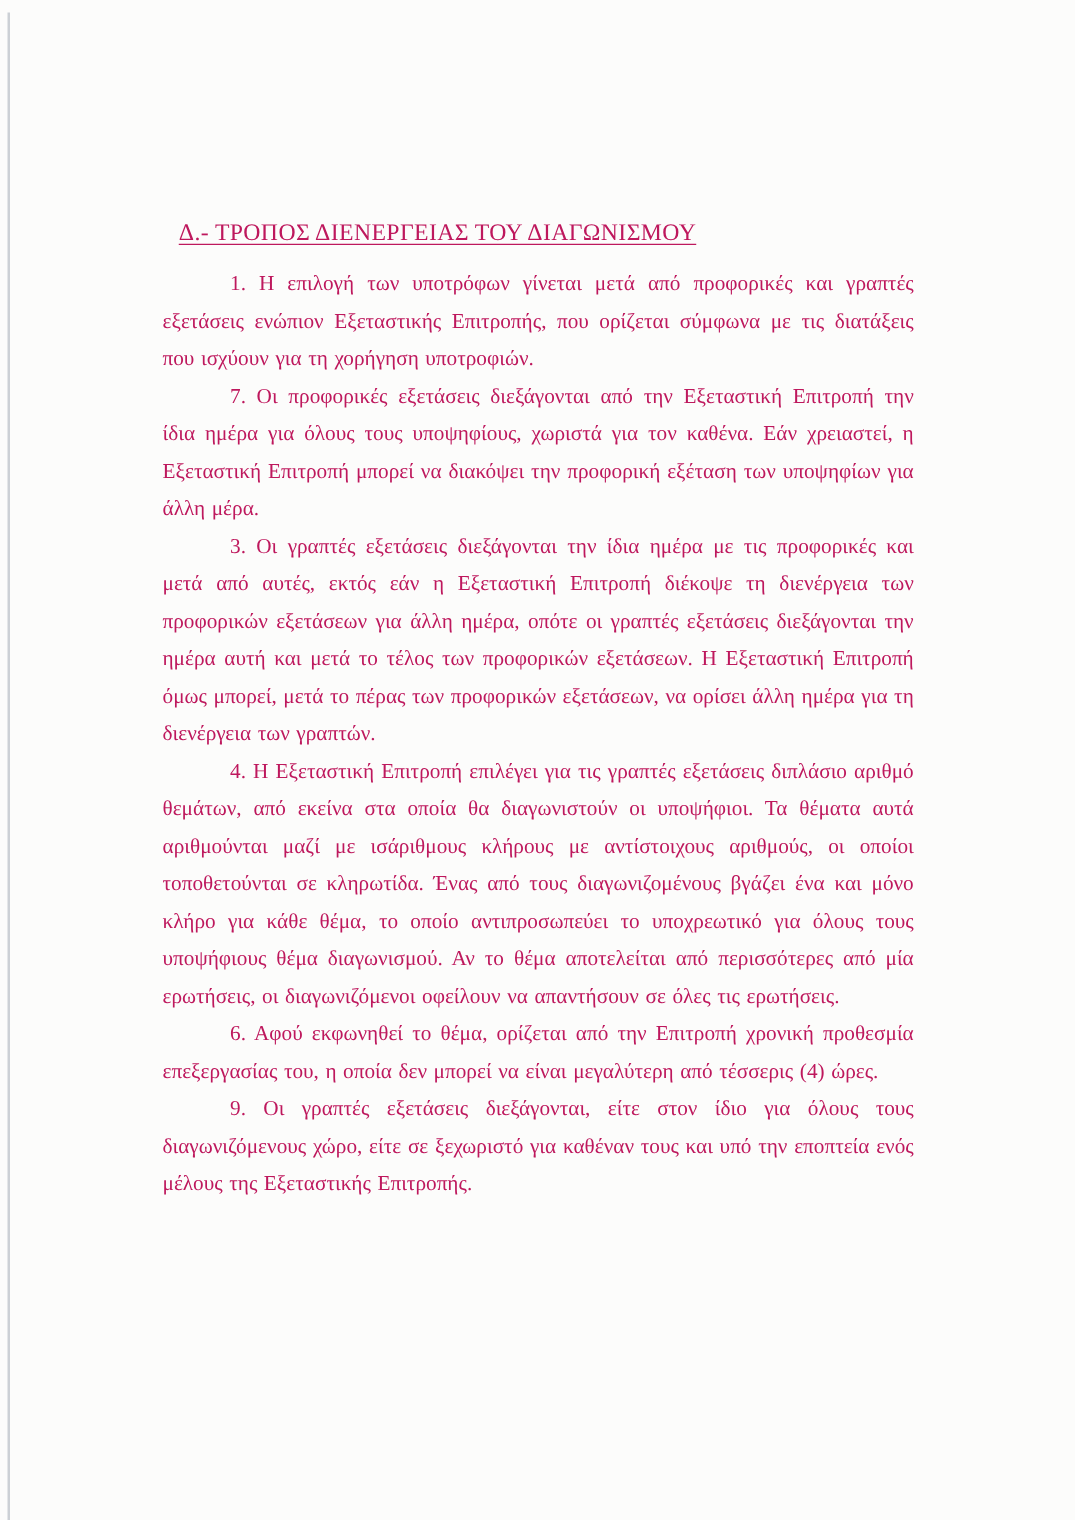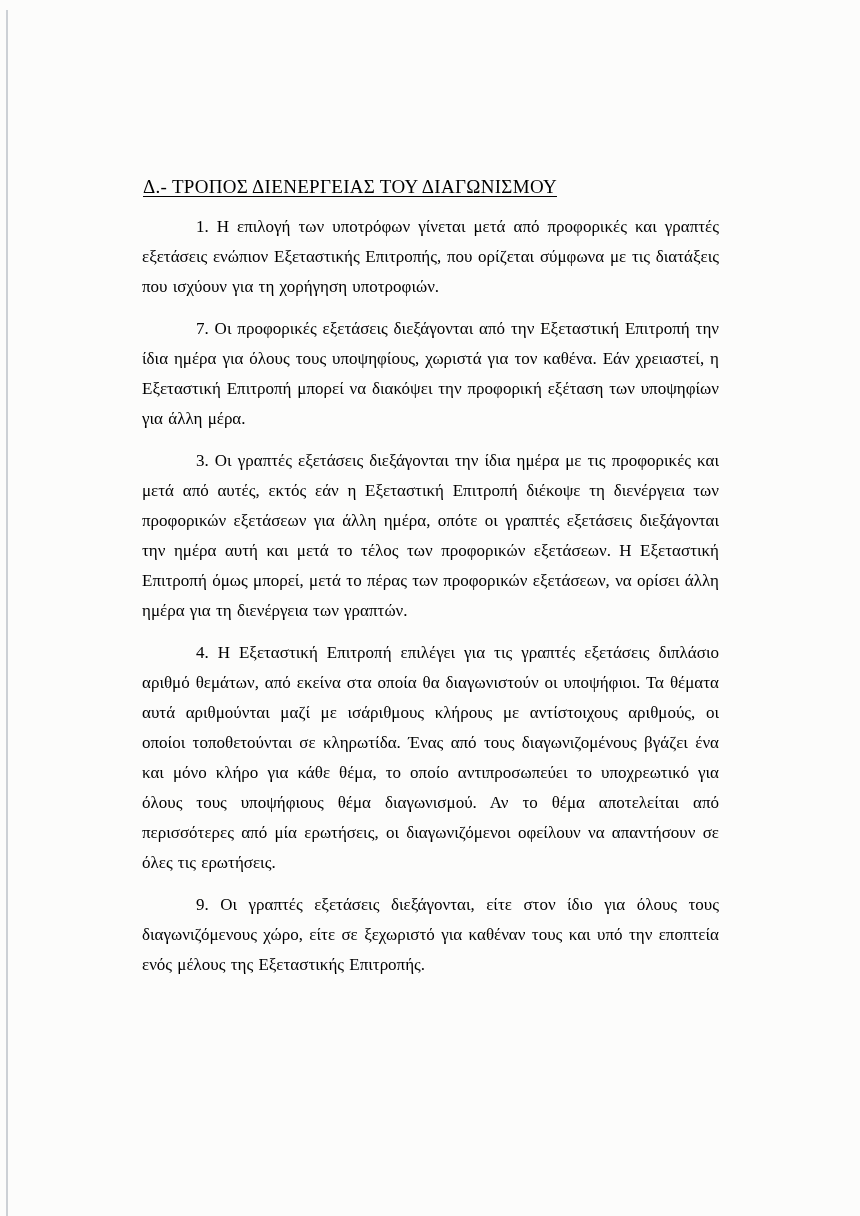--- a/index.html
+++ b/index.html
@@ -7,21 +7,21 @@
     padding: 0;
     background: #ffffff;
   }
   .page {
     position: relative;
     width: 860px;
     height: 1216px;
     background: #fcfcfb;
     overflow: hidden;
     font-family: "Liberation Serif", "DejaVu Serif", serif;
-    color: #000000;
+    color: #be185d;
   }
   
   .scan-edge {
     position: absolute;
     left: 6px;
     top: 10px;
     width: 2px;
     height: 1206px;
     background: #ccd0d5;
   }
@@ -34,34 +34,35 @@
   .heading {
     margin: 0 0 14px 13px;
     font-size: 19px;
     font-weight: normal;
     letter-spacing: 0.3px;
     text-decoration: underline;
     text-underline-offset: 3px;
     white-space: nowrap;
   }
   .para {
-    margin: 12px;
+    margin: 0;
     font-size: 17px;
     line-height: 30px;
     text-align: justify;
     text-indent: 54px;
     word-spacing: 1px;
   }
 </style>
 </head>
 <body>
 
 <div class="page">
   <div class="scan-edge"></div>
   <div class="content">
     <h1 class="heading">Δ.- ΤΡΟΠΟΣ ΔΙΕΝΕΡΓΕΙΑΣ ΤΟΥ ΔΙΑΓΩΝΙΣΜΟΥ</h1>
     <p class="para">1. Η επιλογή των υποτρόφων γίνεται μετά από προφορικές και γραπτές εξετάσεις ενώπιον Εξεταστικής Επιτροπής, που ορίζεται σύμφωνα με τις διατάξεις που ισχύουν για τη χορήγηση υποτροφιών.</p>
     <p class="para">7. Οι προφορικές εξετάσεις διεξάγονται από την Εξεταστική Επιτροπή την ίδια ημέρα για όλους τους υποψηφίους, χωριστά για τον καθένα. Εάν χρειαστεί, η Εξεταστική Επιτροπή μπορεί να διακόψει την προφορική εξέταση των υποψηφίων για άλλη μέρα.</p>
     <p class="para">3. Οι γραπτές εξετάσεις διεξάγονται την ίδια ημέρα με τις προφορικές και μετά από αυτές, εκτός εάν η Εξεταστική Επιτροπή διέκοψε τη διενέργεια των προφορικών εξετάσεων για άλλη ημέρα, οπότε οι γραπτές εξετάσεις διεξάγονται την ημέρα αυτή και μετά το τέλος των προφορικών εξετάσεων. Η Εξεταστική Επιτροπή όμως μπορεί, μετά το πέρας των προφορικών εξετάσεων, να ορίσει άλλη ημέρα για τη διενέργεια των γραπτών.</p>
     <p class="para">4. Η Εξεταστική Επιτροπή επιλέγει για τις γραπτές εξετάσεις διπλάσιο αριθμό θεμάτων, από εκείνα στα οποία θα διαγωνιστούν οι υποψήφιοι. Τα θέματα αυτά αριθμούνται μαζί με ισάριθμους κλήρους με αντίστοιχους αριθμούς, οι οποίοι τοποθετούνται σε κληρωτίδα. Ένας από τους διαγωνιζομένους βγάζει ένα και μόνο κλήρο για κάθε θέμα, το οποίο αντιπροσωπεύει το υποχρεωτικό για όλους τους υποψήφιους θέμα διαγωνισμού. Αν το θέμα αποτελείται από περισσότερες από μία ερωτήσεις, οι διαγωνιζόμενοι οφείλουν να απαντήσουν σε όλες τις ερωτήσεις.</p>
+    <p class="para">6. Αφού εκφωνηθεί το θέμα, ορίζεται από την Επιτροπή χρονική προθεσμία επεξεργασίας του, η οποία δεν μπορεί να είναι μεγαλύτερη από τέσσερις (4) ώρες.</p>
     <p class="para">9. Οι γραπτές εξετάσεις διεξάγονται, είτε στον ίδιο για όλους τους διαγωνιζόμενους χώρο, είτε σε ξεχωριστό για καθέναν τους και υπό την εποπτεία ενός μέλους της Εξεταστικής Επιτροπής.</p>
   </div>
 </div>
 
 </body></html>

